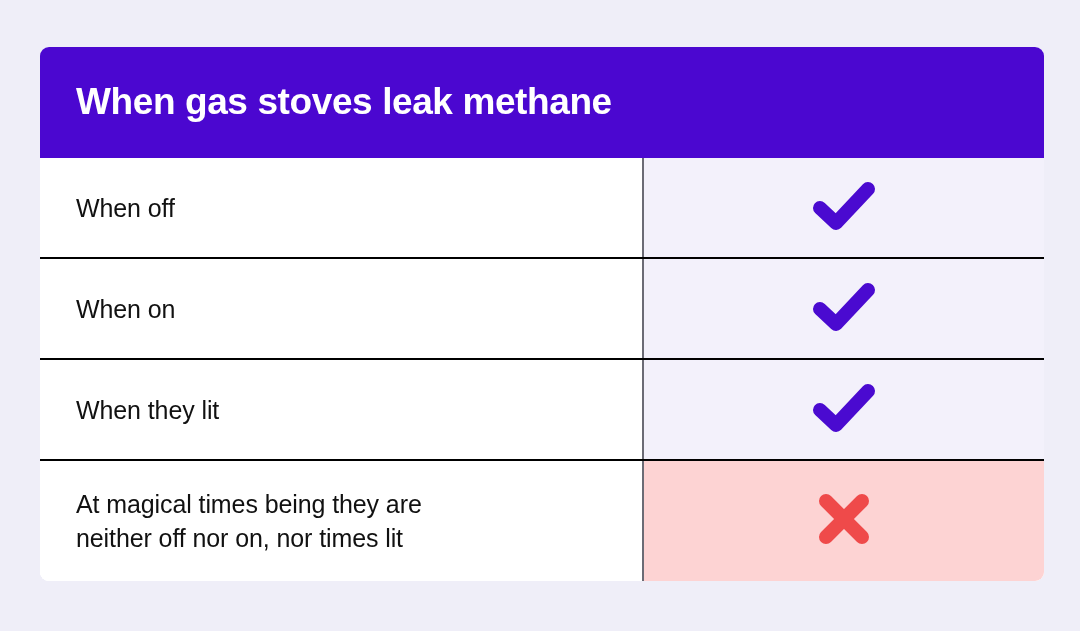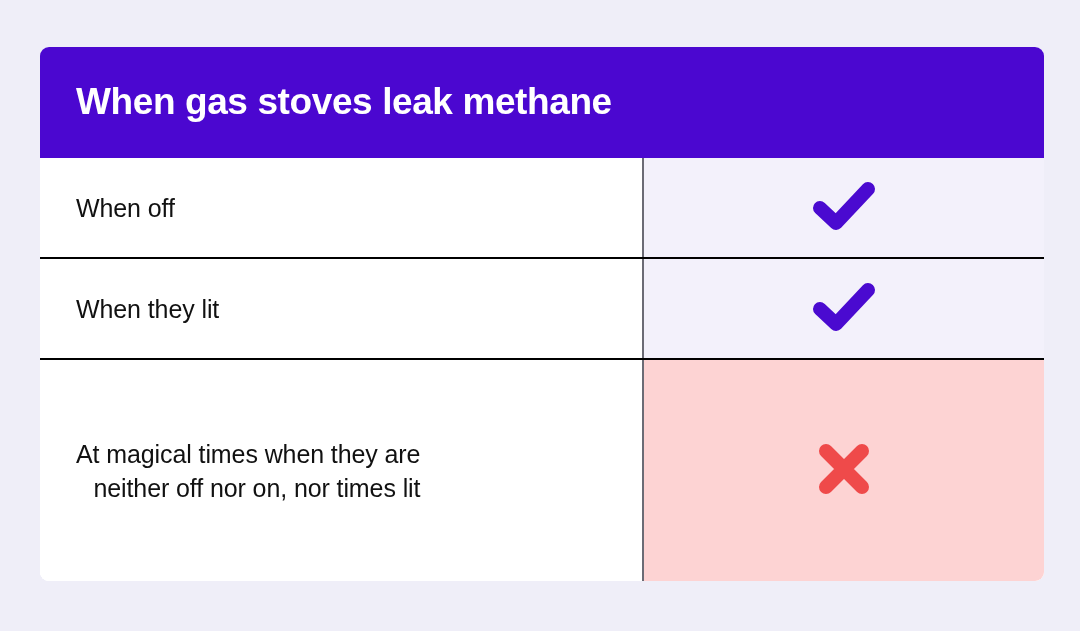--- a/index.html
+++ b/index.html
@@ -77,21 +77,20 @@
 
   .cell-label {
     width: 604px;
     flex: 0 0 604px;
     display: flex;
     align-items: center;
     padding: 0 36px;
     box-sizing: border-box;
     background: #ffffff;
     border-right: 2px solid #6b6b75;
-    text-align: right;
   }
 
   .cell-label .label-text {
     font-size: 25px;
     color: #111111;
     line-height: 1.36;
     letter-spacing: -0.1px;
   }
 
   .cell-mark {
@@ -132,38 +131,50 @@
         </div>
         <div class="cell-mark">
           <span class="icon-check">
             <svg width="64" height="52" viewBox="0 0 64 52" fill="none" aria-hidden="true">
               <path d="M8 28 L24 43 L56 9" stroke="#4a0ad0" stroke-width="14" stroke-linecap="round" stroke-linejoin="round" fill="none"></path>
             </svg>
           </span>
         </div>
       </div>
 
+      <div class="row">
+        <div class="cell-label">
+          <span class="label-text">When on</span>
+        </div>
+        <div class="cell-mark">
+          <span class="icon-check">
+            <svg width="64" height="52" viewBox="0 0 64 52" fill="none" aria-hidden="true">
+              <path d="M8 28 L24 43 L56 9" stroke="#4a0ad0" stroke-width="14" stroke-linecap="round" stroke-linejoin="round" fill="none"></path>
+            </svg>
+          </span>
+        </div>
+      </div>
 
       <div class="row">
         <div class="cell-label">
           <span class="label-text">When they lit</span>
         </div>
         <div class="cell-mark">
           <span class="icon-check">
             <svg width="64" height="52" viewBox="0 0 64 52" fill="none" aria-hidden="true">
               <path d="M8 28 L24 43 L56 9" stroke="#4a0ad0" stroke-width="14" stroke-linecap="round" stroke-linejoin="round" fill="none"></path>
             </svg>
           </span>
         </div>
       </div>
 
       <div class="row row-last">
         <div class="cell-label">
           <span class="label-text">
-            <span>At magical times when they are</span><br>
+            <span>At magical times being they are</span><br>
             <span>neither off nor on, nor times lit</span>
           </span>
         </div>
         <div class="cell-mark mark-negative">
           <span class="icon-cross">
             <svg width="58" height="58" viewBox="0 0 58 58" fill="none" aria-hidden="true">
               <path d="M11 11 L47 47 M47 11 L11 47" stroke="#ef4a4a" stroke-width="14" stroke-linecap="round" fill="none"></path>
             </svg>
           </span>
         </div>

